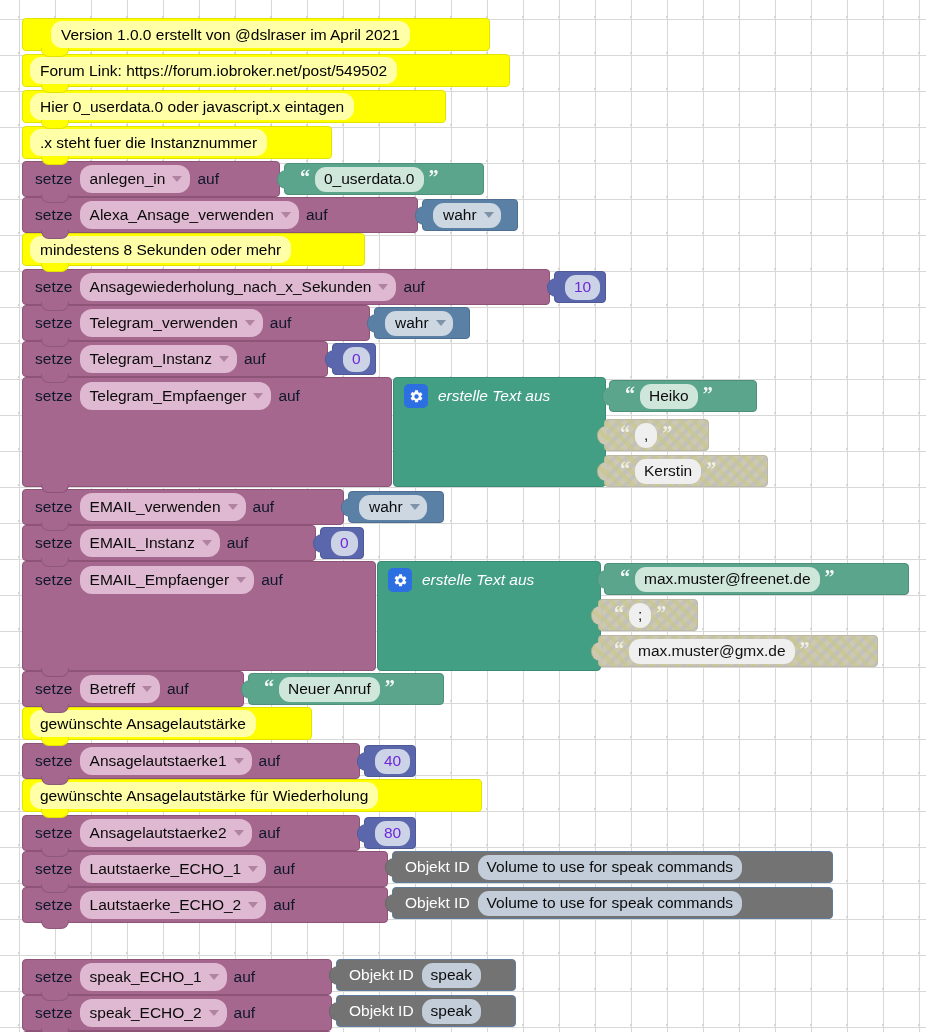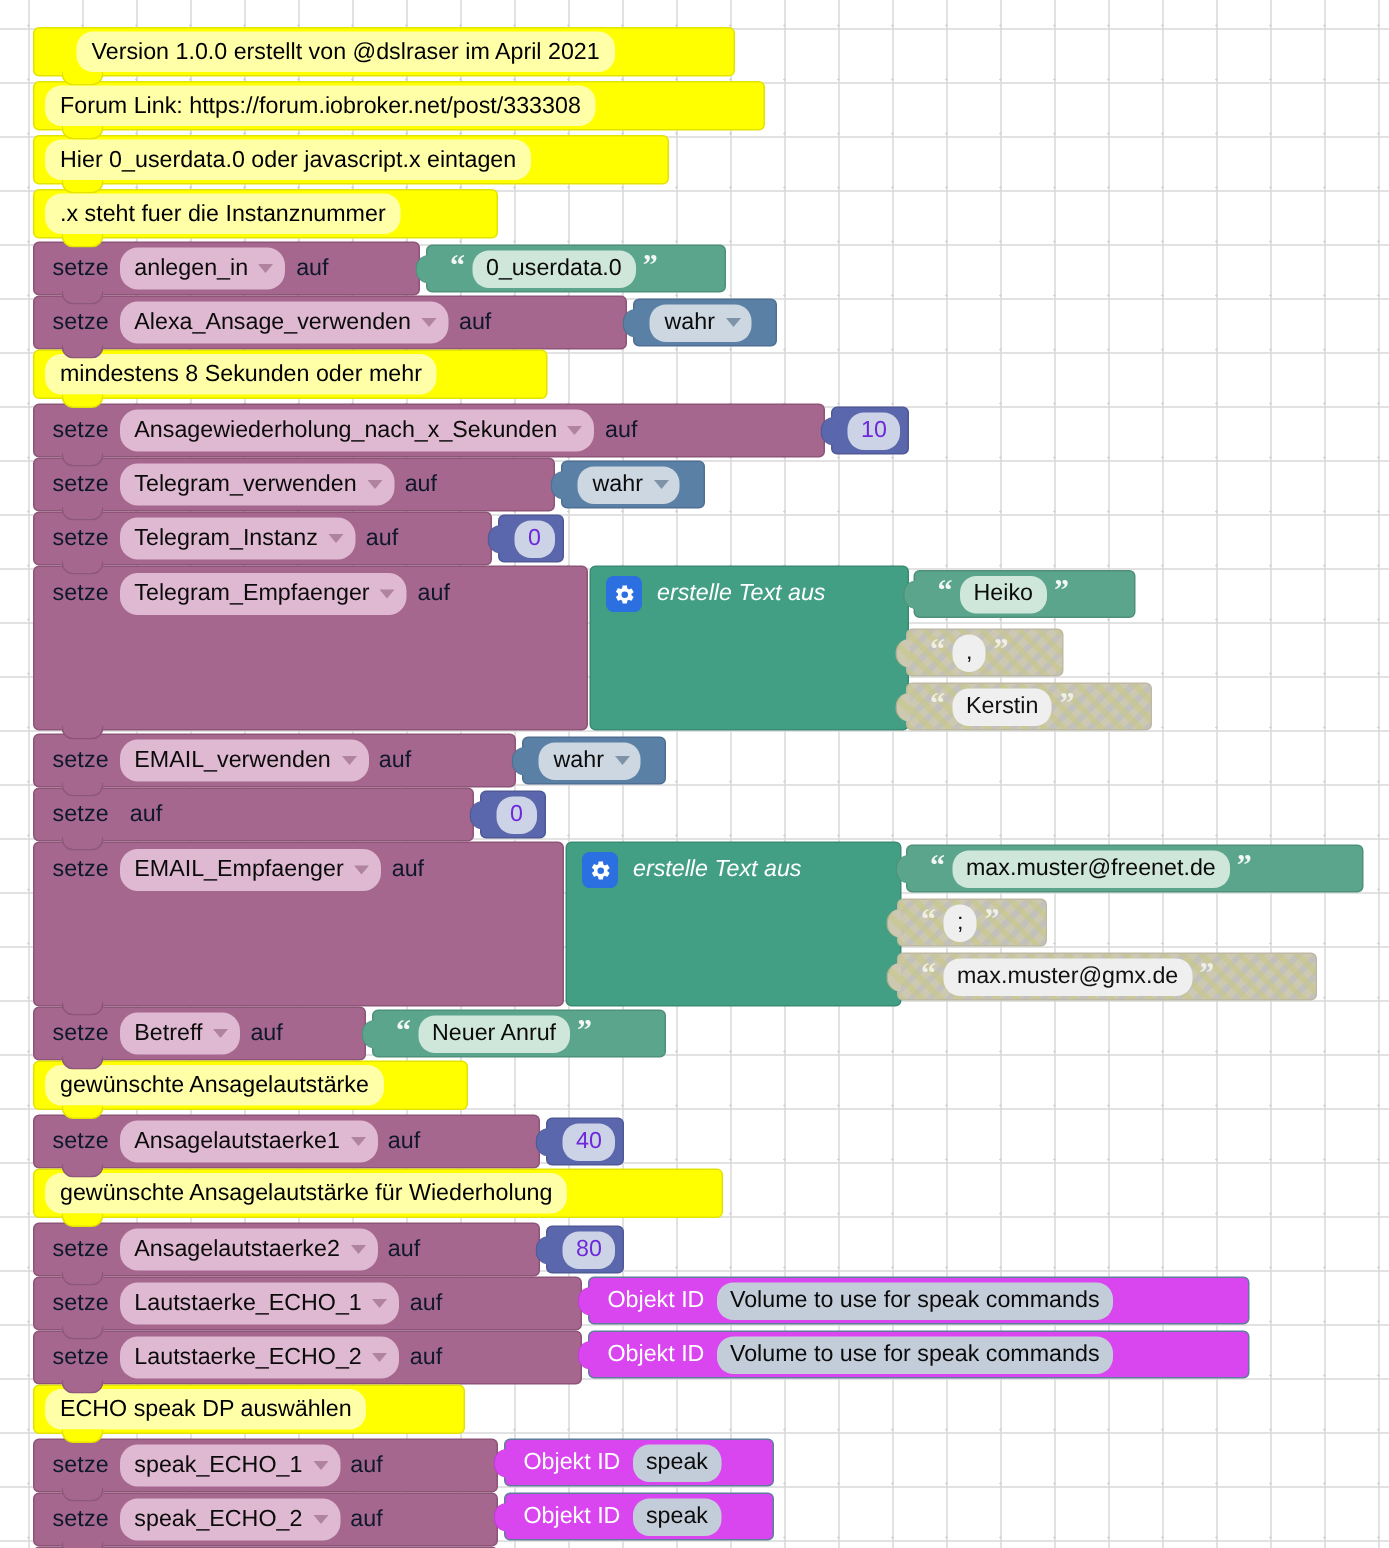--- a/index.html
+++ b/index.html
@@ -95,21 +95,21 @@
     position:absolute;left:-8px;top:6px;
     width:9px;height:19px;
     background:inherit;
     border-radius:9px 0 0 9px;
     border-left:1px solid rgba(0,0,0,.12);
   }
 
   .txt-blk{background:#5ba58c;border:1px solid #4e9079;color:#fff;}
   .num-blk{background:#5b67ac;border:1px solid #4e5996;color:#fff;}
   .bool-blk{background:#5b80a5;border:1px solid #4e6f91;color:#fff;}
-  .oid-blk{background:#d946ef;border:1px solid #5f7c9c;color:#fff;}
+  .oid-blk{background:#737373;border:1px solid #5f7c9c;color:#fff;}
 
   .quote{
     color:#ffffff;opacity:.92;font-size:20px;font-weight:700;
     line-height:10px;margin:0 5px;position:relative;top:-2px;
     font-family:"Liberation Serif", serif;
   }
   .field-txt{
     display:inline-flex;align-items:center;
     background:#cfe6da;color:#0b0b0b;
     border-radius:11px;padding:1px 9px 2px 9px;
@@ -208,21 +208,21 @@
 
 <div id="workspace">
   <div class="bg-dots"></div>
 
   <div class="cmt" style="left:22px; top:18px; width:468px;padding-left:28px;">
     <span class="cmt-field">Version 1.0.0 erstellt von @dslraser im April 2021</span>
     <span class="notch"></span>
   </div>
 
   <div class="cmt" style="left:22px; top:54px; width:488px;">
-    <span class="cmt-field">Forum Link: https://forum.iobroker.net/post/333308</span>
+    <span class="cmt-field">Forum Link: https://forum.iobroker.net/post/549502</span>
     <span class="notch"></span>
   </div>
 
   <div class="cmt" style="left:22px; top:90px; width:424px;">
     <span class="cmt-field">Hier 0_userdata.0 oder javascript.x eintagen</span>
     <span class="notch"></span>
   </div>
 
   <div class="cmt" style="left:22px; top:126px; width:310px;">
     <span class="cmt-field">.x steht fuer die Instanznummer</span>
@@ -368,20 +368,24 @@
   <div class="val bool-blk" style="left:348px; top:491px; width:96px;">
     <span class="socket"></span>
     <span class="field-bool">
       <span>wahr</span>
       <i class="tri"></i>
     </span>
   </div>
 
   <div class="blk stmt" style="left:22px; top:525px; width:294px;">
     <span class="kw">setze</span>
+    <span class="field-dd">
+      <span>EMAIL_Instanz</span>
+      <i class="tri"></i>
+    </span>
     <span class="kw2">auf</span>
     <span class="notch"></span>
   </div>
   <div class="val num-blk" style="left:320px; top:527px; width:44px;">
     <span class="socket"></span>
     <span class="field-num">0</span>
   </div>
 
   <div class="stmt-body" style="left:22px; top:561px; width:352px; height:108px;">
     <div style="display:flex;align-items:center;height:36px;padding-left:12px;color:#fff;font-size:15.5px;white-space:nowrap;">
@@ -503,24 +507,20 @@
     </span>
     <span class="kw2">auf</span>
     <span class="notch"></span>
   </div>
   <div class="val oid-blk" style="left:392px; top:887px; width:441px;">
     <span class="socket"></span>
     <span class="oid-label">Objekt ID</span>
     <span class="field-oid">Volume to use for speak commands</span>
   </div>
 
-  <div class="cmt" style="left:22px; top:923px; width:288px;">
-    <span class="cmt-field">ECHO speak DP auswählen</span>
-    <span class="notch"></span>
-  </div>
 
   <div class="blk stmt" style="left:22px; top:959px; width:310px;">
     <span class="kw">setze</span>
     <span class="field-dd">
       <span>speak_ECHO_1</span>
       <i class="tri"></i>
     </span>
     <span class="kw2">auf</span>
     <span class="notch"></span>
   </div>

